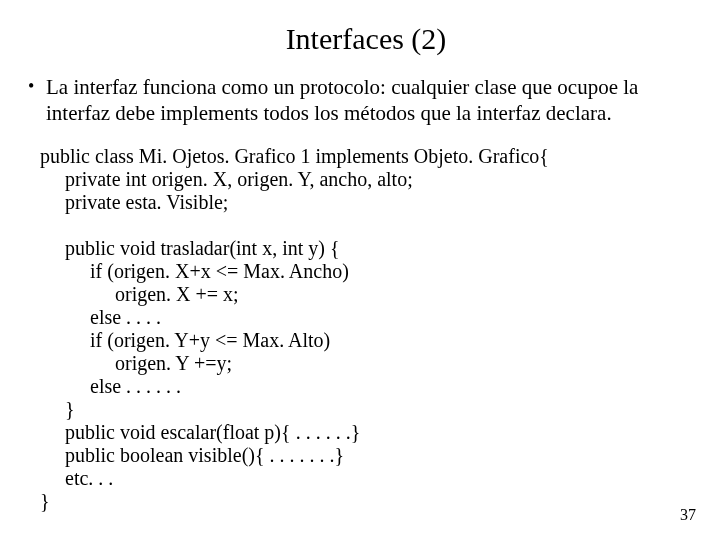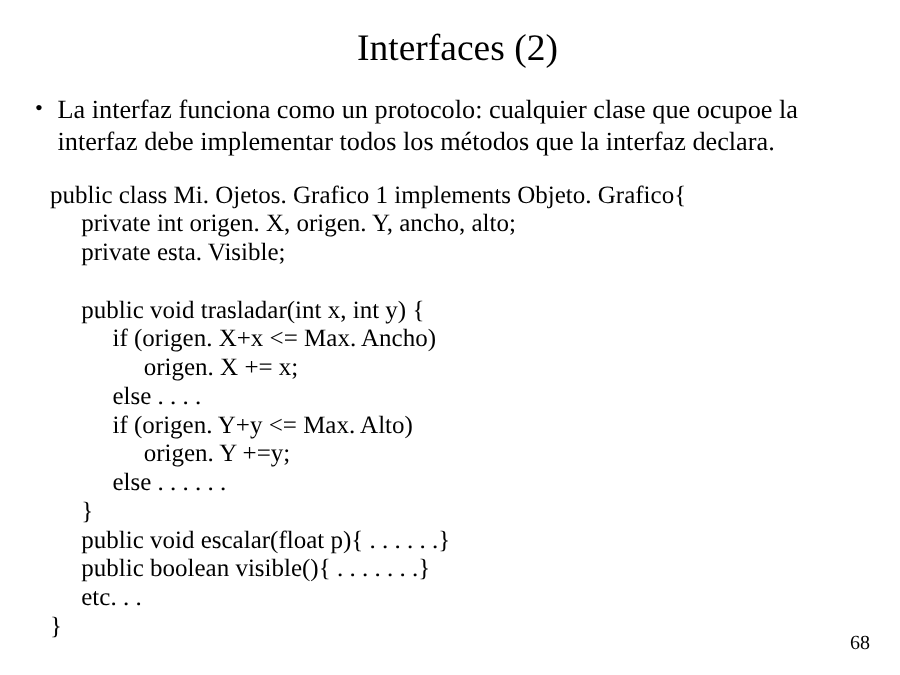--- a/index.html
+++ b/index.html
@@ -57,35 +57,35 @@
 </style>
 </head>
 <body>
 
 <div class="slide">
 
   <div class="title">Interfaces (2)</div>
 
   <div class="bullet-row">
     <div class="bullet-dot">•</div>
-    <div class="bullet-text">La interfaz funciona como un protocolo: cualquier clase que ocupoe la interfaz debe implementar todos los métodos que la interfaz declara.</div>
+    <div class="bullet-text">La interfaz funciona como un protocolo: cualquier clase que ocupoe la interfaz debe implements todos los métodos que la interfaz declara.</div>
   </div>
 
   <div class="code-block">public class Mi. Ojetos. Grafico 1 implements Objeto. Grafico{
      private int origen. X, origen. Y, ancho, alto;
      private esta. Visible;
 
      public void trasladar(int x, int y) {
           if (origen. X+x &lt;= Max. Ancho)
                origen. X += x;
           else . . . .
           if (origen. Y+y &lt;= Max. Alto)
                origen. Y +=y;
           else . . . . . .
      }
      public void escalar(float p){ . . . . . .}
      public boolean visible(){ . . . . . . .}
      etc. . .
 }</div>
 
-  <div class="page-num">68</div>
+  <div class="page-num">37</div>
 
 </div>
 
 </body></html>

